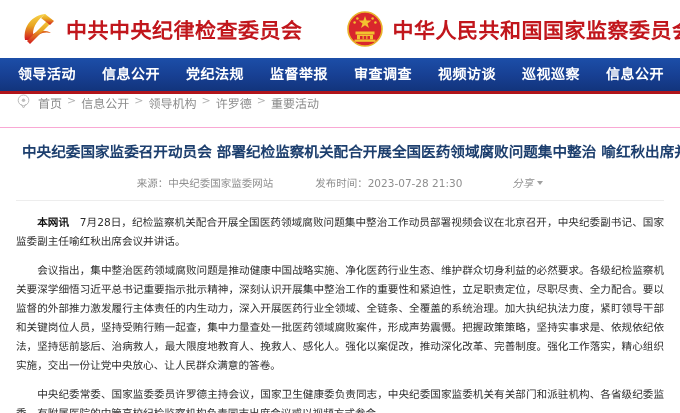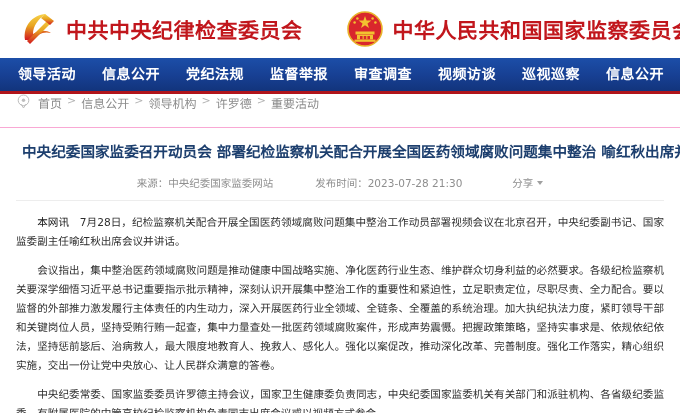--- a/index.html
+++ b/index.html
@@ -126,20 +126,21 @@
   }
   .meta-item { white-space: nowrap; }
   .meta-label { color: #8e8e8e; }
   .meta-value { color: #8e8e8e; }
   .share-box {
     display: inline-flex;
     align-items: center;
     gap: 4px;
     cursor: pointer;
     margin-left: 8px;
+    font-style: italic;
   }
   .caret-down {
     width: 0; height: 0;
     border-left: 3.5px solid transparent;
     border-right: 3.5px solid transparent;
     border-top: 4px solid #a0a0a0;
     display: inline-block;
   }
 
   .body-text {
@@ -149,21 +150,21 @@
     font-size: 10.6px;
     line-height: 19px;
     color: #2e2e2e;
     text-align: justify;
     text-justify: inter-ideograph;
     text-indent: 2em;
     margin-bottom: 10px;
     font-family: "DejaVu Sans", "Liberation Sans", sans-serif;
   }
   .para .lead {
-    font-weight: normal;
+    font-weight: bold;
     color: #111;
   }
 </style>
 </head>
 <body>
 
 <div class="header">
 
   <div class="org-block first">
     <div class="emblem emblem-party">

